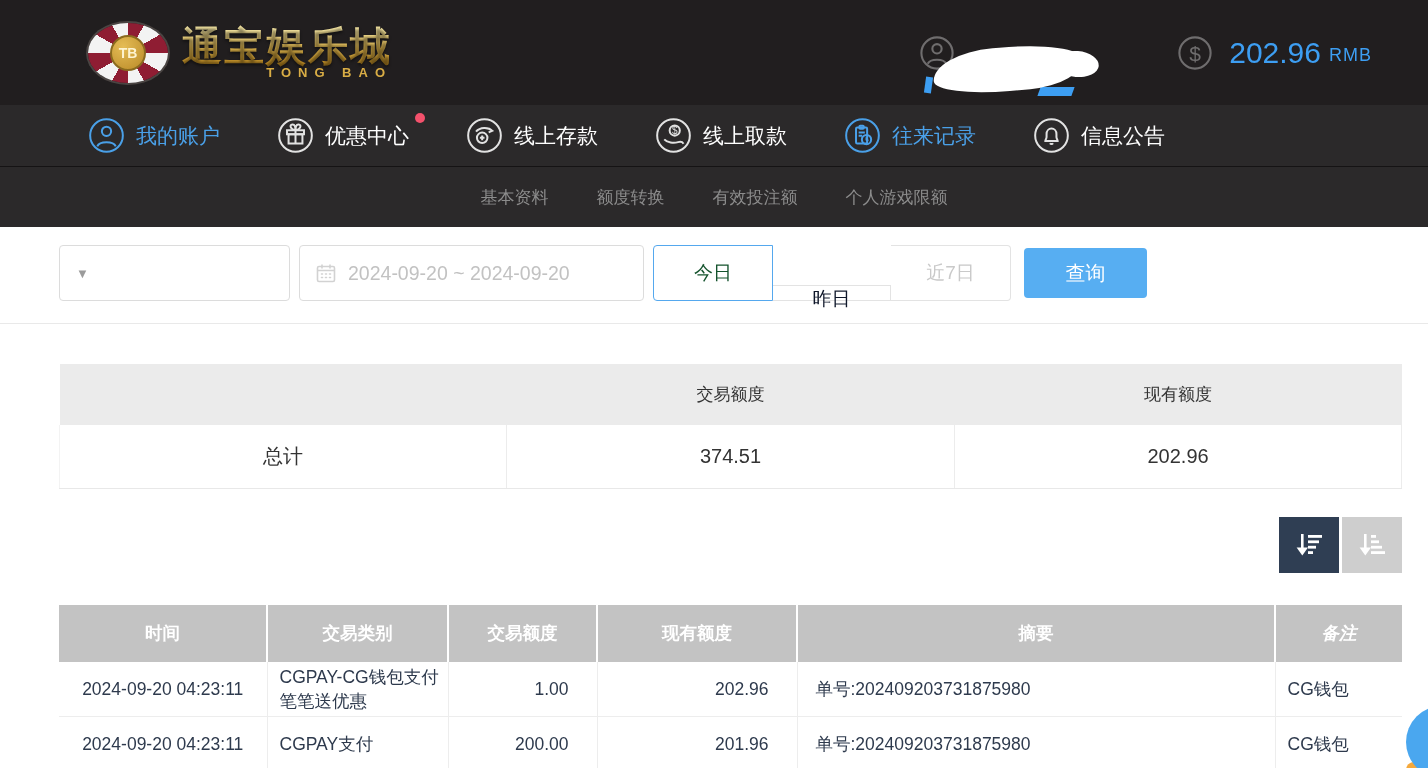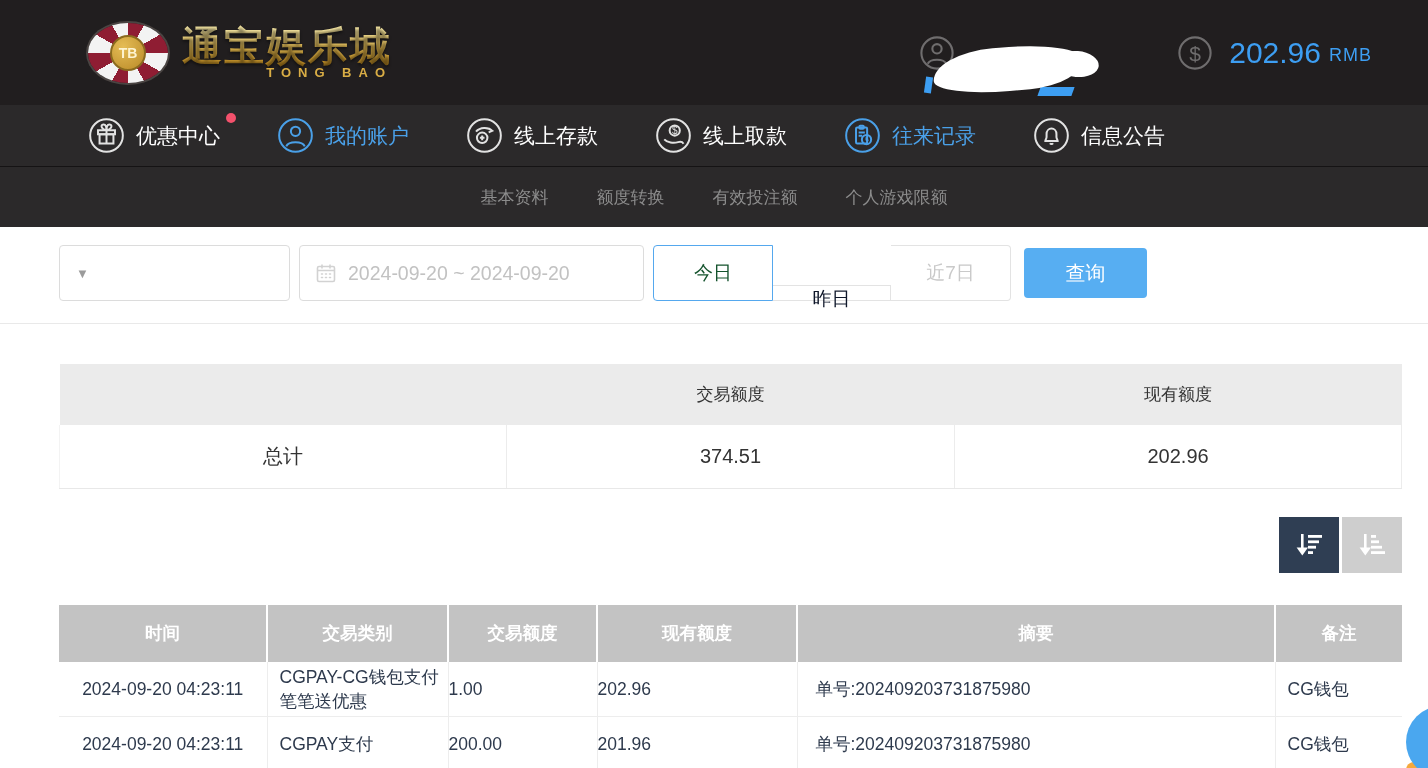--- a/index.html
+++ b/index.html
@@ -84,28 +84,28 @@
   .sort-row { width:1343px; margin:28px 0 0 59px; display:flex; justify-content:flex-end; gap:3px; }
   .sort-btn { width:60px; height:56px; border:none; display:flex; align-items:center; justify-content:center; cursor:pointer; }
   .sort-btn.active { background:#2f3e53; }
   .sort-btn.inactive { background:#cecece; }
   .sort-btn svg { width:34px; height:34px; }
 
   
   .records-table { width:1343px; margin:32px 0 0 59px; border-collapse:collapse; table-layout:fixed; }
   .records-table thead td { height:57px; background:#c3c3c3; color:#fff; font-weight:bold; font-size:17.5px;
           text-align:center; border-right:2px solid #fff; }
-  .records-table thead td:last-child { border-right:none; }
+  .records-table thead td:last-child { border-right:none;font-style:italic; }
   .records-table tbody td { height:55px; font-size:17.5px; color:#2e3a4d; background:#fff;
           border-bottom:1px solid #ededed; border-right:1px solid #ededed; line-height:24px; }
   .records-table tbody td:last-child { border-right:none; }
   .c-center { text-align:center; }
   .c-left { text-align:left; padding-left:12px; }
   .c-left-lg { text-align:left; padding-left:18px; }
-  .c-right { text-align:left; padding-right:28px; }
+  .c-right { text-align:right; padding-right:28px; }
 
   
   .float-btn { position:absolute; left:1406px; top:706px; width:72px; height:72px; border-radius:50%;
           background:#4aa7ef; border:none; cursor:pointer; }
   .float-orange { position:absolute; left:1406px; top:762px; width:16px; height:16px; border-radius:50%;
           background:#f5a93d; }
 </style>
 </head>
 <body>
 
@@ -137,38 +137,38 @@
         <text x="12" y="17" text-anchor="middle" font-size="14" fill="currentColor" stroke="none" font-family="Liberation Sans, sans-serif">$</text>
       </svg>
       <span class="balance-amt">202.96</span>
       <span class="balance-cur">RMB</span>
     </div>
   </div>
 </div>
 
 <div class="main-nav">
   <ul class="nav-list">
+    <li class="nav-item active">
+      <svg class="nav-ic" viewBox="0 0 24 24" fill="none" stroke="currentColor" stroke-width="1.3">
+        <circle cx="12" cy="12" r="10.6"></circle>
+          <circle cx="12" cy="9.3" r="3"></circle>
+        <path d="M6 19c1.6-3.5 10.4-3.5 12 0"></path>
+      </svg>
+      <span class="nav-label">我的账户</span>
+    </li>
     <li class="nav-item">
       <svg class="nav-ic" viewBox="0 0 24 24" fill="none" stroke="currentColor" stroke-width="1.3">
         <circle cx="12" cy="12" r="10.6"></circle>
         <rect x="6.5" y="8.6" width="11" height="2.6"></rect>
           <rect x="7.5" y="11.2" width="9" height="6"></rect>
         <path d="M12 8.6v8.6"></path>
           <path d="M12 8.4c-3 .2-4.4-3.4-2-3.6 1.6-.1 2 2 2 3.6zm0 0c3 .2 4.4-3.4 2-3.6-1.6-.1-2 2-2 3.6z"></path>
       </svg>
       <span class="nav-label">优惠中心</span>
       <span class="nav-dot"></span>
-    </li>
-    <li class="nav-item active">
-      <svg class="nav-ic" viewBox="0 0 24 24" fill="none" stroke="currentColor" stroke-width="1.3">
-        <circle cx="12" cy="12" r="10.6"></circle>
-          <circle cx="12" cy="9.3" r="3"></circle>
-        <path d="M6 19c1.6-3.5 10.4-3.5 12 0"></path>
-      </svg>
-      <span class="nav-label">我的账户</span>
     </li>
     <li class="nav-item">
       <svg class="nav-ic" viewBox="0 0 24 24" fill="none" stroke="currentColor" stroke-width="1.3">
         <circle cx="12" cy="12" r="10.6"></circle>
         <circle cx="10.5" cy="13.5" r="3.4"></circle>
           <path d="M9 13.5h3M10.5 12v3"></path>
         <path d="M6.5 9.5c2.5-3 8-3.2 10.5-.5M15 7.5l2 1.5-2.3 1"></path>
       </svg>
       <span class="nav-label">线上存款</span>
     </li>

